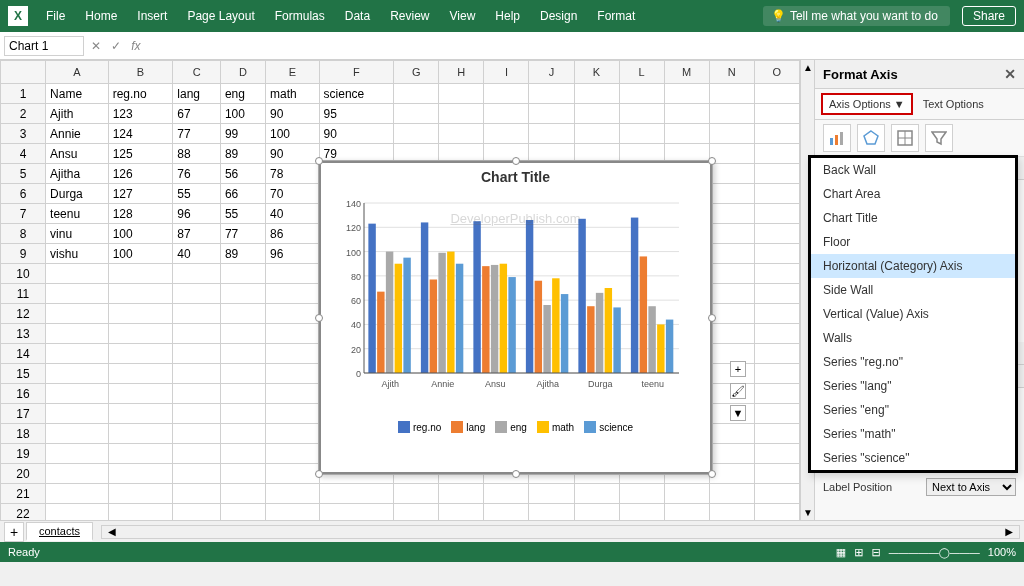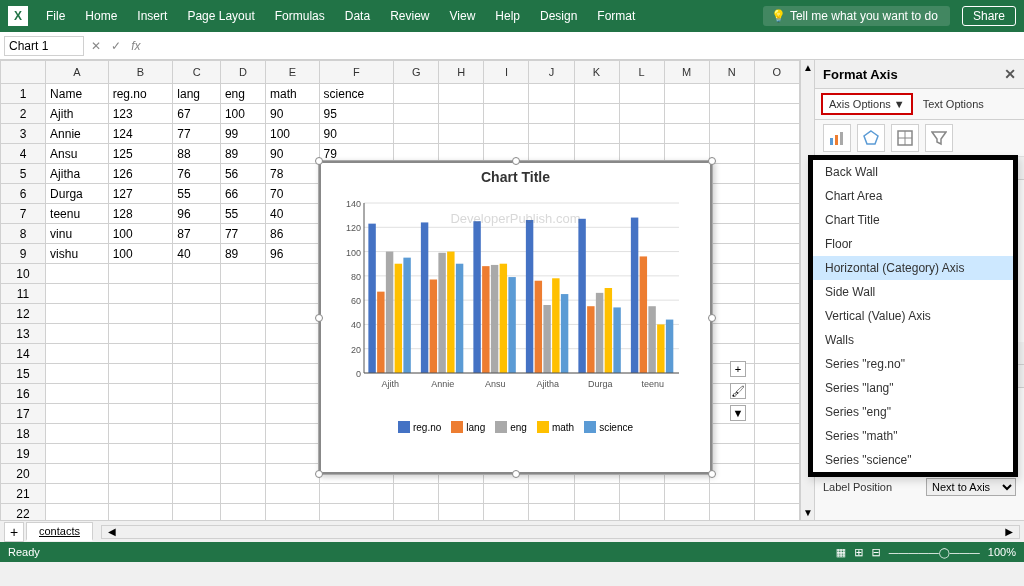--- a/index.html
+++ b/index.html
@@ -221,21 +221,21 @@
       cursor: pointer;
       padding: 3px 6px;
     }
 
     
     .dropdown-menu {
       position: absolute;
       top: 130px;
       left: 808px;
       background: white;
-      border: 5px solid #000000;
+      border: 3px solid #000000;
       box-shadow: 2px 4px 8px rgba(0,0,0,0.15);
       width: 210px;
       z-index: 100;
       font-size: 12px;
     }
     .dropdown-item {
       padding: 5px 12px;
       cursor: pointer;
       color: #333;
     }
@@ -380,20 +380,21 @@
 
     .watermark {
       position: absolute;
       top: 50%; left: 50%;
       transform: translate(-50%, -50%);
       color: rgba(100,100,100,0.3);
       font-size: 14px;
       white-space: nowrap;
       pointer-events: none;
       z-index: 5;
+      text-decoration: underline;
     }
   </style>
 </head>
 <body>
 
 <div class="menu-bar">
   <div class="menu-bar-logo">
     <span>X</span>
   </div>
   <div class="menu-item">File</div>

